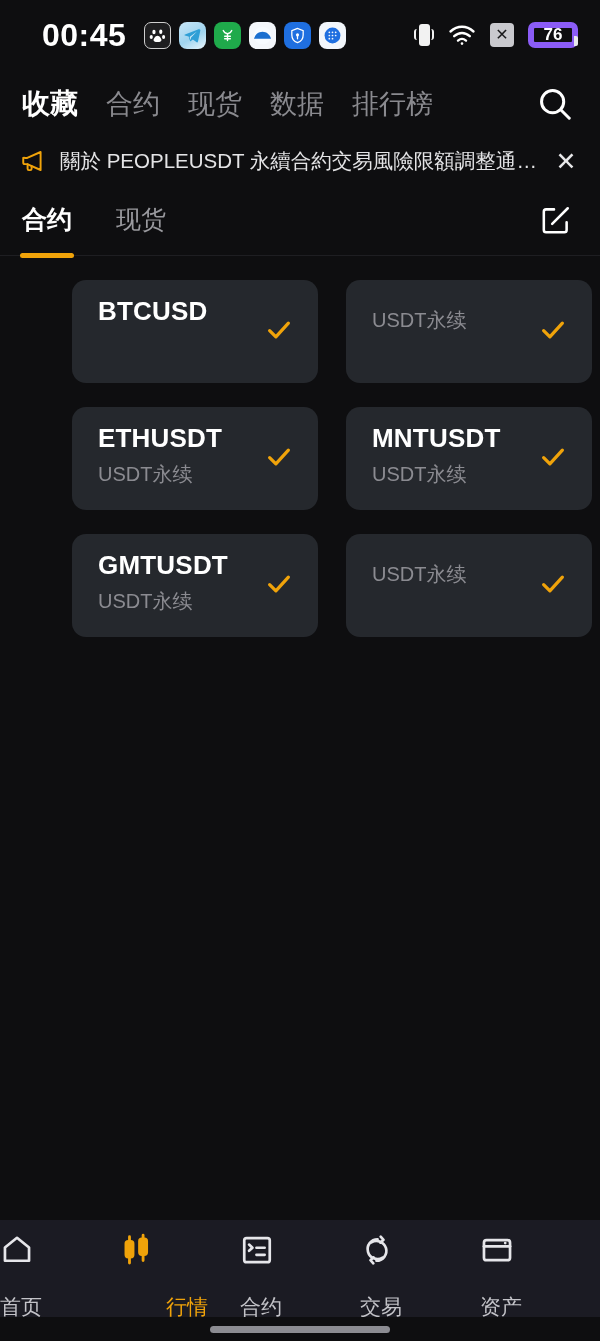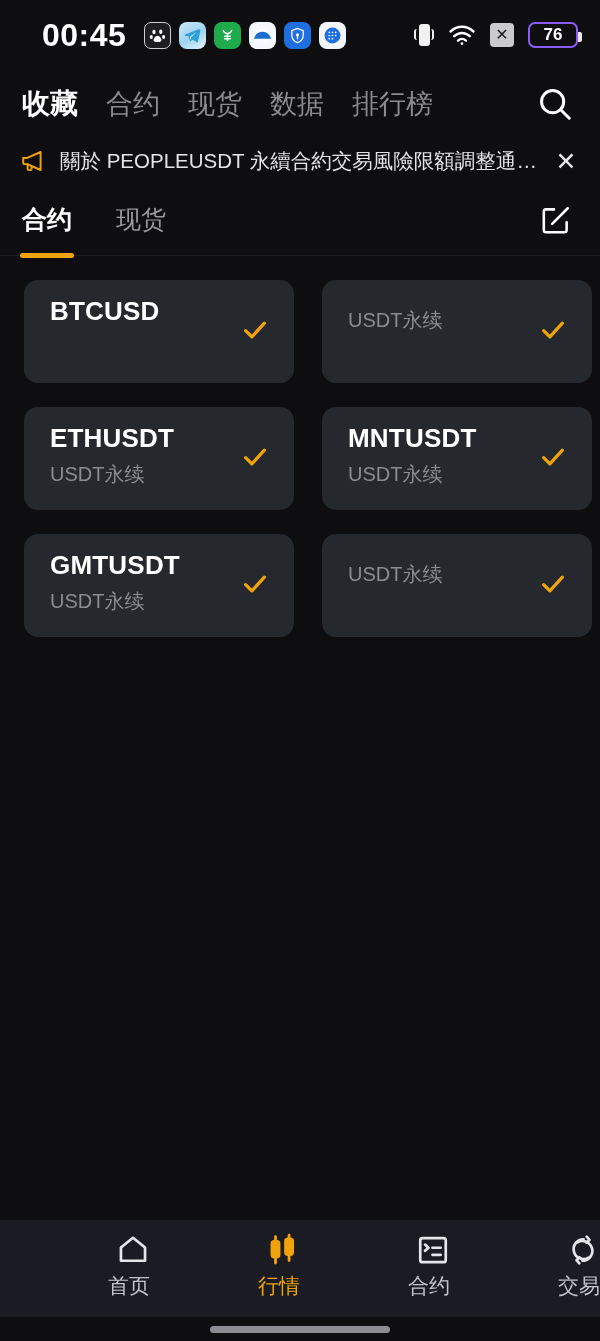--- a/index.html
+++ b/index.html
@@ -71,21 +71,21 @@
   .wifi-icon { width: 28px; height: 22px; position: relative; }
   .sim-x {
     width: 24px; height: 24px;
     background: #c9c9ce; border-radius: 4px;
     color: #1a1a1c; font-size: 16px; font-weight: bold;
     display: flex; align-items: center; justify-content: center;
     line-height: 1;
   }
   .battery {
     width: 50px; height: 26px;
-    border: 2px solid #8b5cf6; border-radius: 7px;
+    border: 6px solid #8b5cf6; border-radius: 7px;
     position: relative;
     display: flex; align-items: center; justify-content: center;
   }
   .battery::after {
     content: ""; position: absolute; right: -6px; top: 8px;
     width: 4px; height: 10px; background: #e9e9ec; border-radius: 0 2px 2px 0;
   }
   .battery-text { color: #ffffff; font-size: 17px; font-weight: 600; }
 
   
@@ -153,20 +153,21 @@
   }
   .edit-btn { margin-left: auto; width: 44px; height: 44px; display:flex; align-items:center; justify-content:center;}
 
   
   .content { flex: 1; overflow: hidden; }
   .card-grid {
     display: grid;
     grid-template-columns: 1fr 1fr;
     gap: 24px 28px;
     padding: 24px 8px 0 24px;
+    margin-left: 48px;
   }
   .sym-card {
     background: #25282d;
     border-radius: 14px;
     height: 103px;
     padding: 18px 20px 0 26px;
     position: relative;
   }
   .sym-name {
     color: #ffffff;
@@ -209,22 +210,22 @@
     background: #1b1b23;
     display: flex;
     align-items: flex-start;
     padding-top: 12px;
     flex-shrink: 0;
   }
   .nav-item {
     flex: 1;
     display: flex;
     flex-direction: column;
-    align-items: flex-end;
-    gap: 4px;
+    align-items: flex-start;
+    gap: 25px;
   }
   .nav-label {
     font-size: 21px;
     color: #c3c3c8;
   }
   .nav-item.active .nav-label { color: #f0a30a; margin-left: 46px; }
   .nav-icon { height: 36px; display: flex; align-items: center; justify-content: center; }
 
   .home-indicator-wrap {
     height: 24px;
@@ -466,20 +467,30 @@
         <svg width="34" height="34" viewBox="0 0 24 24" fill="none" stroke="#e6e6ea" stroke-width="1.9" stroke-linecap="round" stroke-linejoin="round">
           <path d="M12.4 4.4a7 7 0 1 0 3.6 13"></path>
           <path d="M11.6 19.6a7 7 0 1 0-3.6-13"></path>
           <path d="M14.6 2.6 16.6 4.8 14.4 6.8"></path>
           <path d="M9.4 21.4 7.4 19.2 9.6 17.2"></path>
         </svg>
       </div>
       <div class="nav-label">交易</div>
     </div>
 
+    <div class="nav-item">
+      <div class="nav-icon">
+        <svg width="34" height="34" viewBox="0 0 24 24" fill="none" stroke="#e6e6ea" stroke-width="1.9" stroke-linecap="round" stroke-linejoin="round">
+          <rect x="2.8" y="5" width="18.4" height="14.2" rx="1.8"></rect>
+          <path d="M2.8 9.4h18.4"></path>
+          <circle cx="17.8" cy="7.1" r="0.95" fill="#e6e6ea" stroke="none"></circle>
+        </svg>
+      </div>
+      <div class="nav-label">资产</div>
+    </div>
 
   </div>
 
   <div class="home-indicator-wrap">
     <div class="home-indicator"></div>
   </div>
 
 </div>
 
 </body></html>

